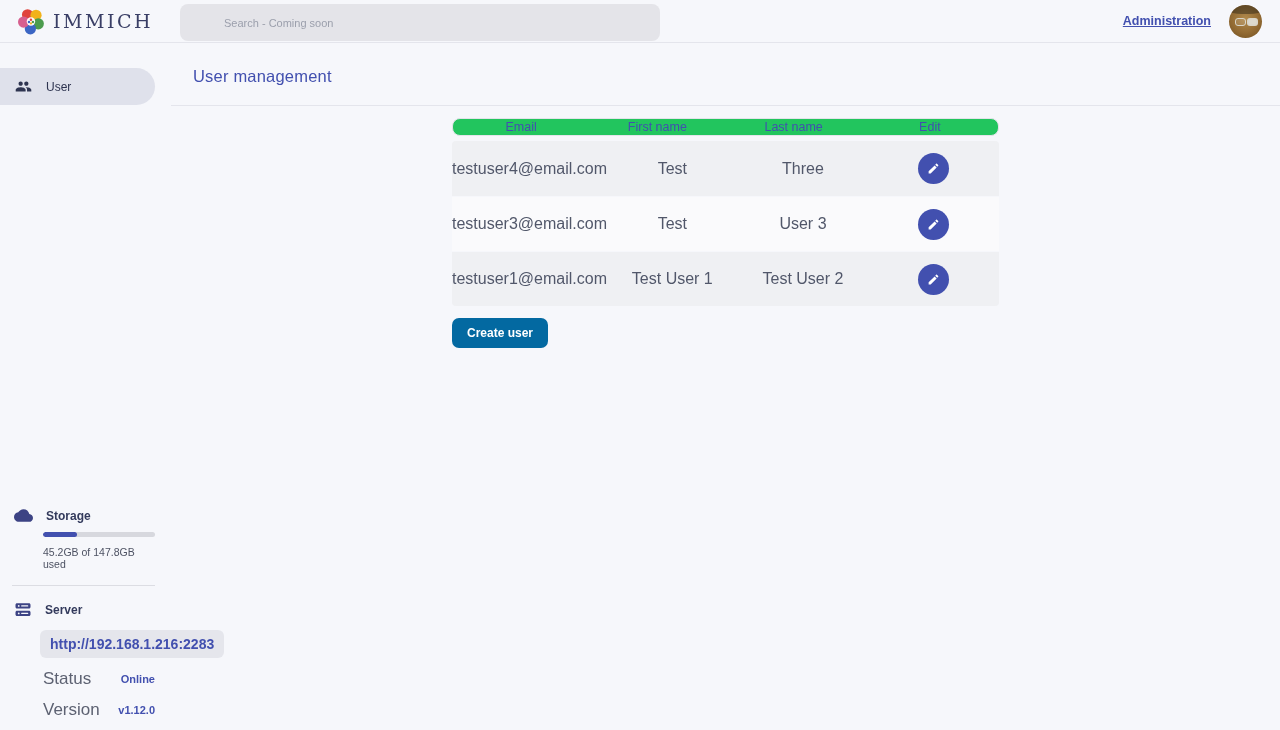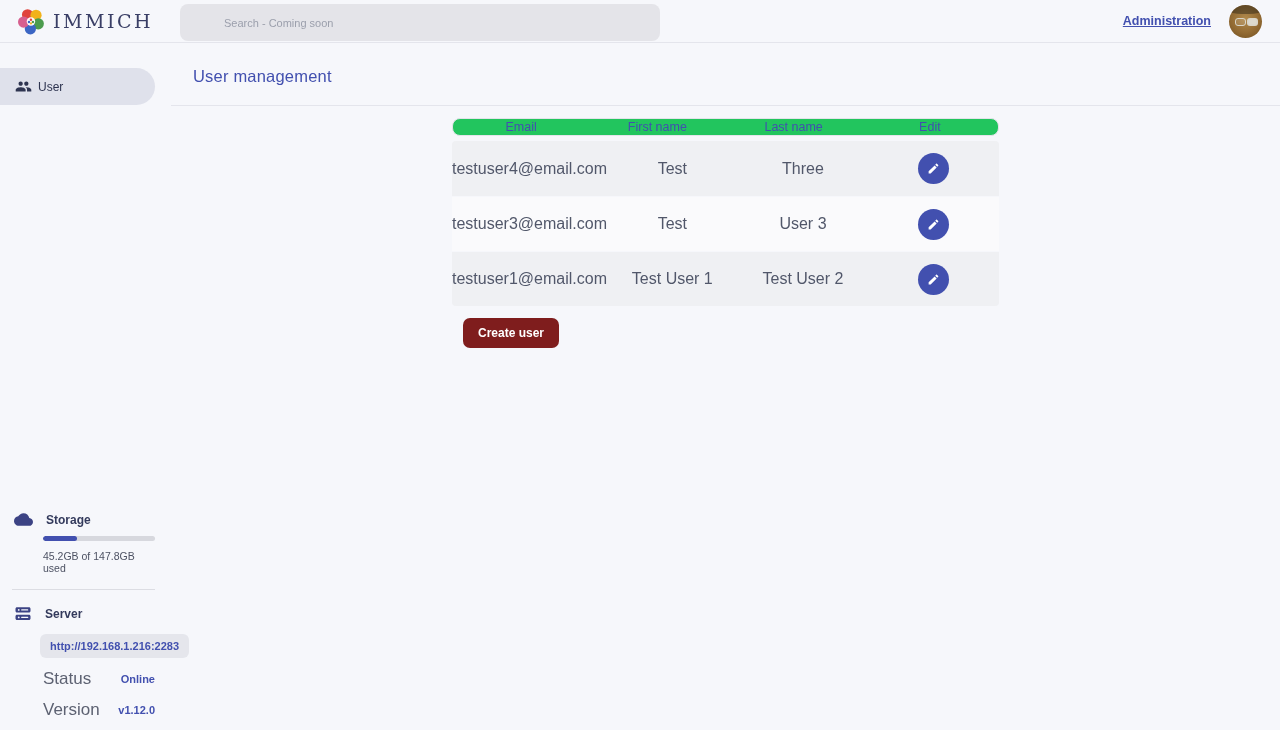--- a/index.html
+++ b/index.html
@@ -54,39 +54,39 @@
   }
 
   
   .sidebar {
     position:absolute; top:47px; left:0; bottom:0; width:171px;
     background:#f6f7fb;
   }
   .side-item {
     margin-top:21px; width:155px; height:37px;
     background:#dfe1eb; border-radius:0 999px 999px 0;
-    display:flex; align-items:center; gap:6px; padding-left:15px;
+    display:flex; align-items:center; gap:14px; padding-left:15px;
     cursor:pointer;
   }
   .side-item .label { font-size:12px; font-weight:500; color:#2e3450; }
 
   .side-bottom { position:absolute; left:0; right:16px; bottom:10px; }
   .info-title-row { display:flex; align-items:center; gap:13px; padding-left:14px; }
   .info-title { font-size:12px; font-weight:700; color:#333a5c; }
   .progress-track {
     margin:7px 0 0 43px; width:112px; height:5px;
     background:#d7d8de; border-radius:999px; overflow:hidden;
   }
   .progress-fill { height:100%; background:#4250af; border-radius:999px; }
   .usage-text { margin:9px 0 0 43px; font-size:10.5px; color:#4d5263; }
   .side-divider { margin:15px 0 15px 12px; border:none; border-top:1px solid #dcdde3; }
   .server-url {
     display:inline-block; margin:11px 16px 0 40px;
     background:#e5e6ec; border-radius:6px;
-    padding:6px 10px; font-size:11px; font-weight:700; color:#4250af;
+    padding:6px 10px; font-size:14px; font-weight:700; color:#4250af;
   }
   .kv-row {
     display:flex; justify-content:space-between; align-items:center;
     margin:11px 0 0 43px;
   }
   .kv-label { font-size:17px; color:#5d6272; }
   .kv-value { font-size:11px; font-weight:700; color:#4250af; }
 
   
   .main { position:absolute; top:47px; left:171px; right:0; bottom:0; }
@@ -110,25 +110,24 @@
   .trow.even { background:#fafafc; }
   .trow + .trow { border-top:1px solid #f6f7fb; }
   .td { flex:1; text-align:center; font-size:16px; color:#51576a; }
   .td-edit { flex:1; display:flex; justify-content:center; }
   .edit-btn {
     width:31px; height:31px; border-radius:50%;
     background:#4250af; border:none; cursor:pointer;
     display:flex; align-items:center; justify-content:center;
   }
   .create-btn {
-    margin-top:12px; background:#7f1d1d; color:#fff;
+    margin-top:12px; background:#0369a1; color:#fff;
     border:none; border-radius:7px; padding:8px 15px;
     font-size:12px; font-weight:700; cursor:pointer;
     font-family:"Liberation Sans", sans-serif;
-    margin-left:11px;
   }
 </style>
 </head>
 <body>
 
 <header class="topbar">
   <div class="logo">
     <span style="display:flex;">
       <svg width="27" height="27" viewBox="0 0 48 48">
         <circle cx="17" cy="12" r="10" fill="#e0433c"></circle>

